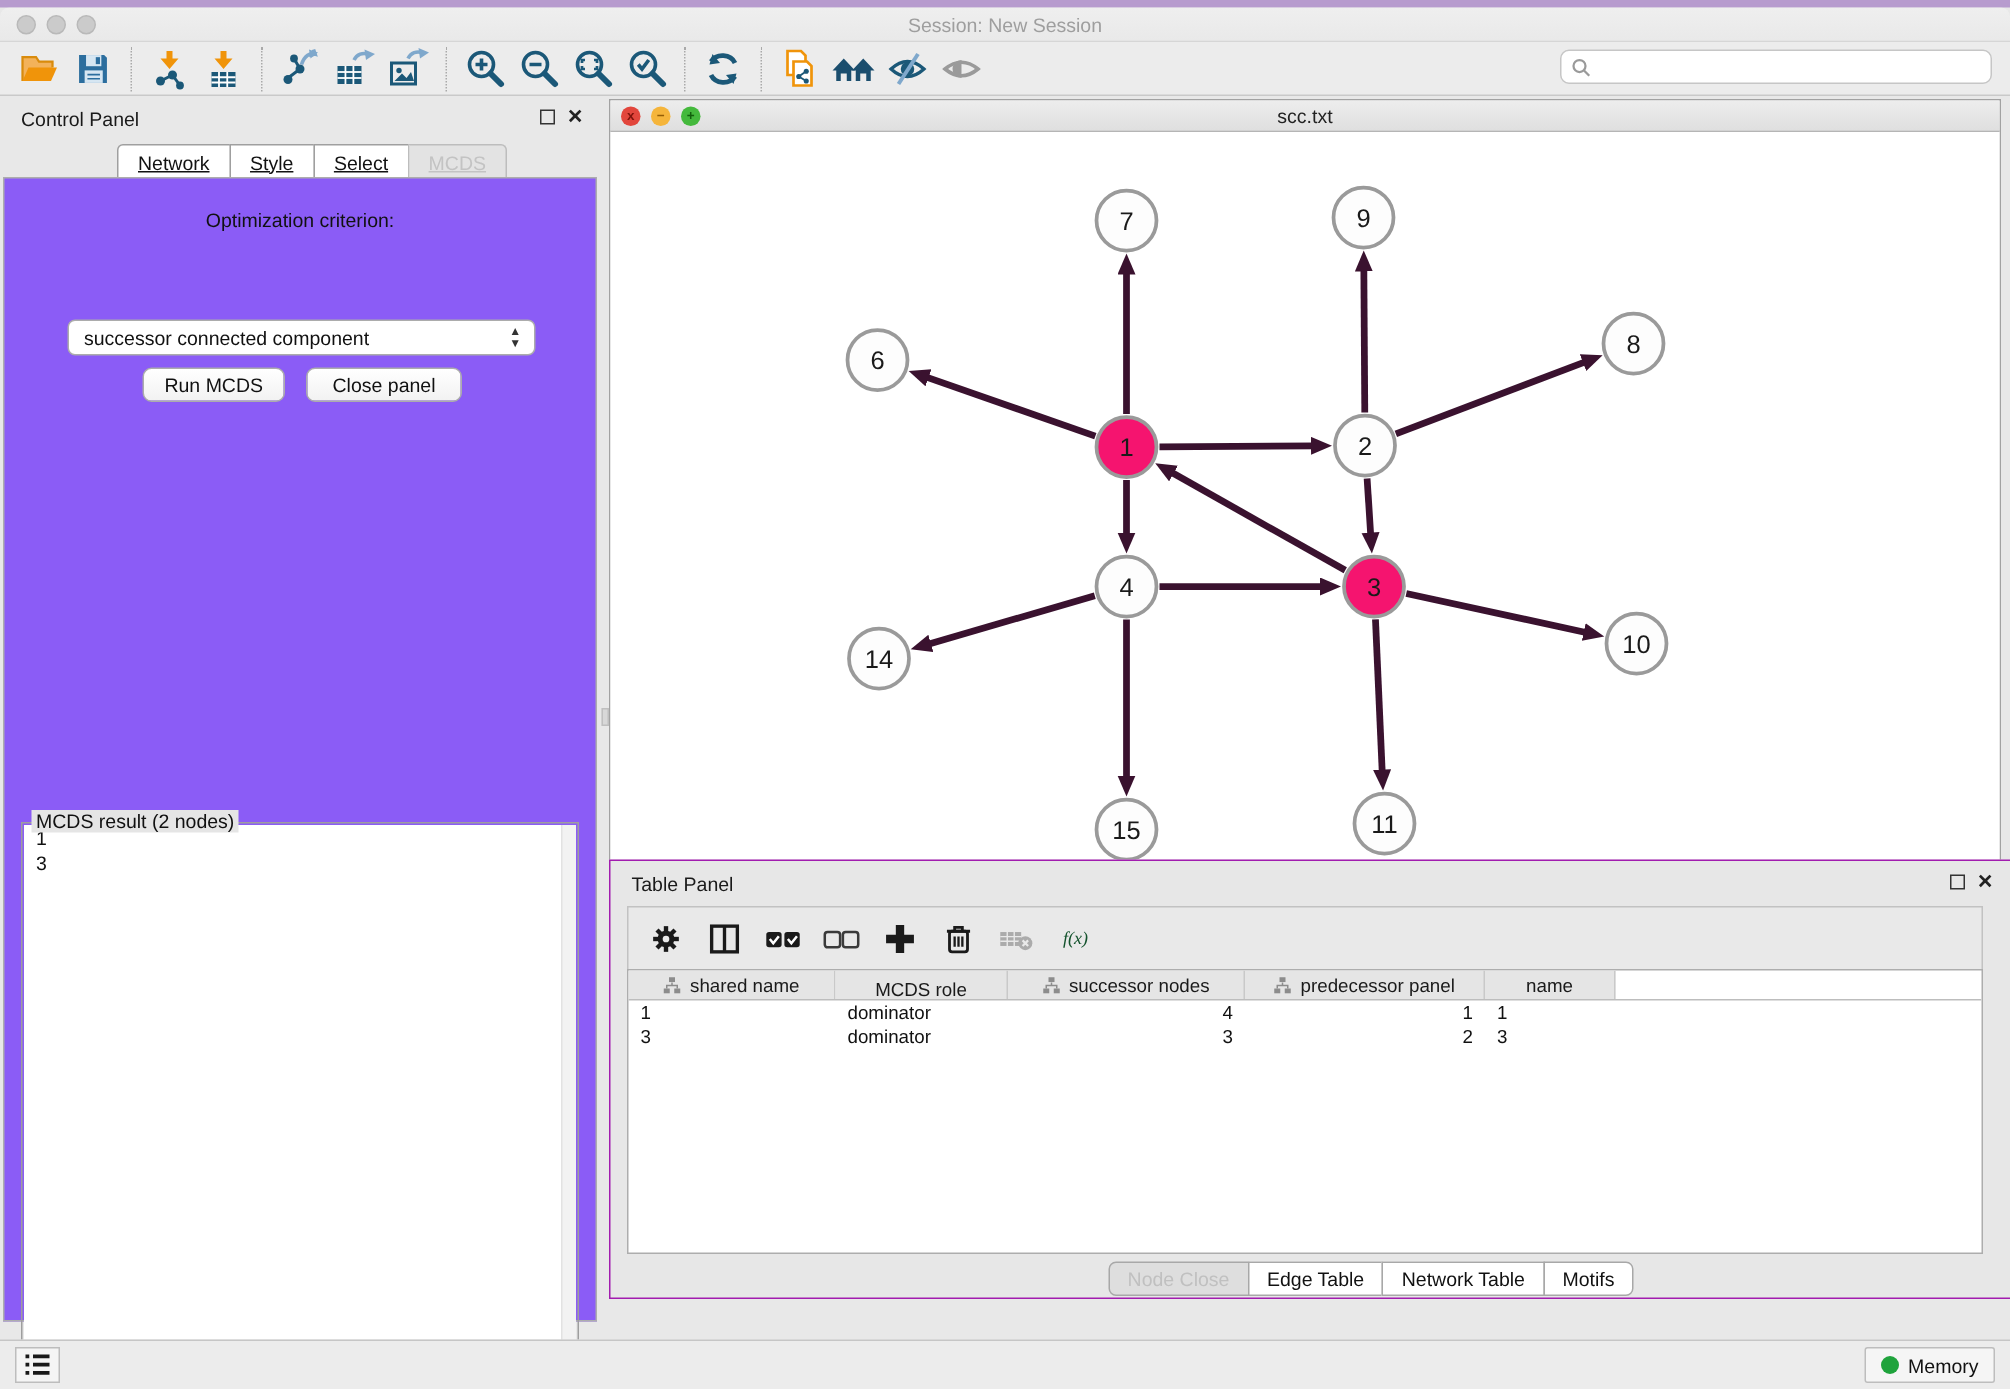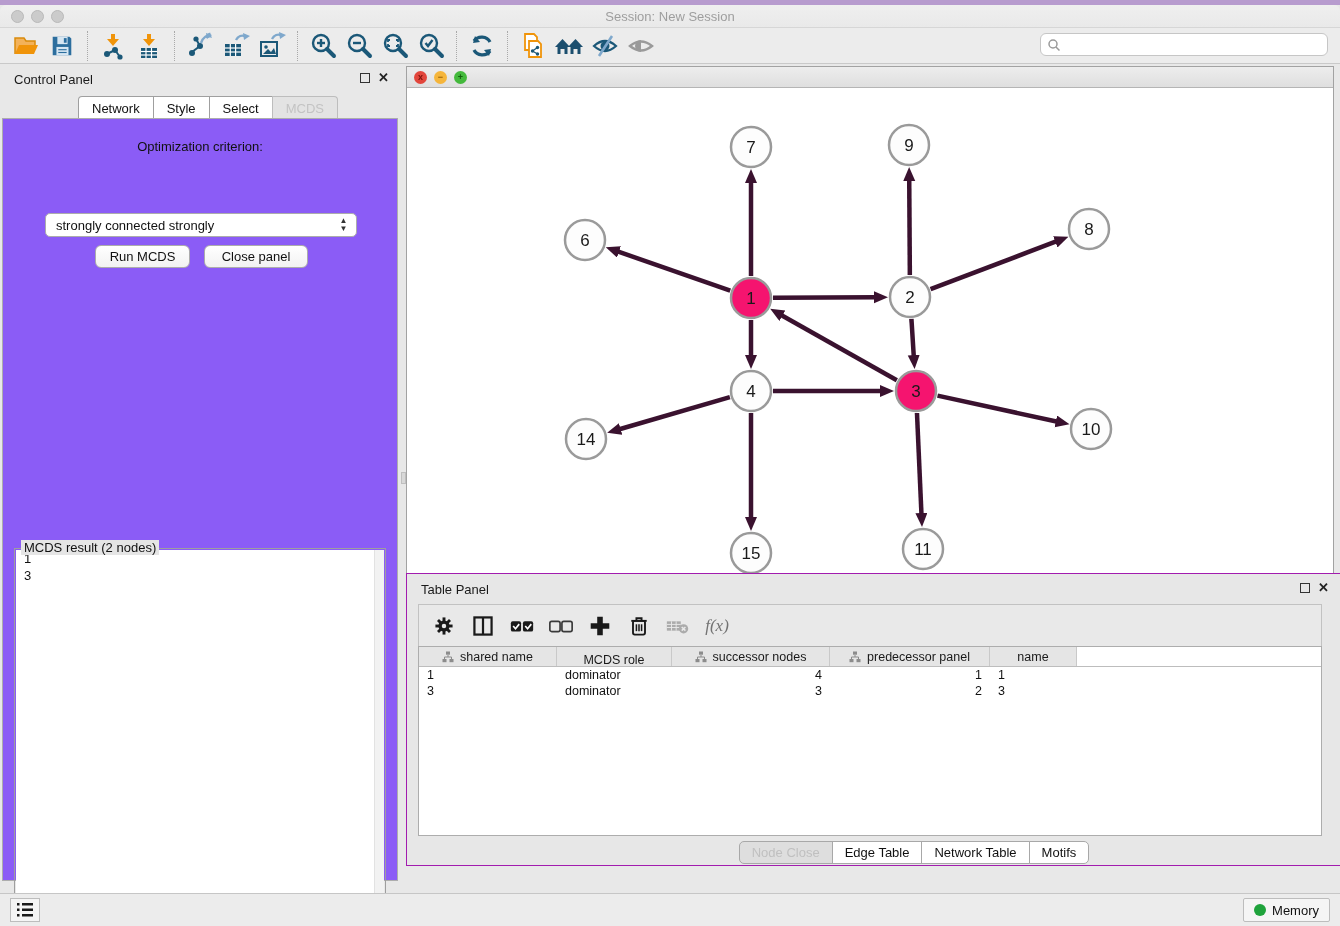--- a/index.html
+++ b/index.html
@@ -29,21 +29,21 @@
 
   
   .cpanel { position:absolute; left:0; top:64px; width:400px; height:818px; }
   .panel-head { position:absolute; left:0; top:0; width:100%; height:30px; }
   .panel-title { position:absolute; left:14px; top:8px; font-size:13px; color:#1A1A1A; }
   .float-ic { position:absolute; top:9px; width:10px; height:10px; border:1.5px solid #333; }
   .close-ic { position:absolute; top:6px; font-size:13px; font-weight:bold; color:#222; }
   .cp-tabs { position:absolute; left:78px; top:32px; height:23px; display:flex; }
   .cp-tab { height:23px; background:#FFF; border:1px solid #9F9F9F; border-bottom:none;
             font-size:13px; color:#111; display:flex; align-items:center; justify-content:center;
-            padding:0 13px; margin-right:-1px; }
+            padding:0 13px; margin-right:-1px;text-decoration:underline; }
   .cp-tab.first { border-radius:4px 0 0 0; }
   .cp-tab.sel { background:#E3E3E3; color:#C3C3C3; border-color:#BDBDBD; border-radius:0 4px 0 0; }
   .cp-body { position:absolute; left:2px; top:54px; width:396px; height:763px;
              background:#8b5cf6; border:1px solid #ADADAD;padding-left:44px; }
   .opt-label { position:absolute; left:0; width:100%; top:20px; text-align:center; font-size:13px; color:#111; }
   .combo { position:absolute; left:42px; top:94px; width:312px; height:24px; background:#FFF;
            border:1px solid #ACACAC; border-radius:5px; font-size:13px; color:#111;
            display:flex; align-items:center; padding:0 26px 0 10px; }
   .combo-arrows { position:absolute; right:7px; top:3px; width:11px; display:flex; flex-direction:column;
                   align-items:center; line-height:8px; font-size:8px; color:#333; }
@@ -68,21 +68,21 @@
   .net-title { position:absolute; left:0; right:0; top:3px; text-align:center; font-size:13px; color:#222; }
   .net-canvas { position:absolute; left:0; top:21px; width:926px; height:502px; background:#FFF; }
 
   
   .tpanel { position:absolute; left:406px; top:573px; width:1015px; height:293px;
             background:#E7E7E7; border:1px solid #a21caf; }
   .tp-toolbar { position:absolute; left:11px; top:30px; width:904px; height:42px;
                 border:1px solid #C2C2C2; border-bottom:none; background:#E9E9E9;
                 display:flex; align-items:center; padding-left:10px; gap:9px; }
   .tp-btn { width:30px; height:30px; display:flex; align-items:center; justify-content:center; }
-  .fx-label { font-family:"Liberation Serif", serif; font-style:italic; font-size:17px; color:#737373; }
+  .fx-label { font-family:"Liberation Serif", serif; font-style:italic; font-size:12px; color:#14532d; }
   .ntable { position:absolute; left:11px; top:72px; width:904px; height:190px; background:#FFF;
             border:1px solid #ADADAD; overflow:hidden; }
   .thead { display:flex; height:20px; border-bottom:1px solid #BDBDBD; }
   .th { background:#e5e5e5; border-right:1px solid #C9C9C9; display:flex; align-items:center;
         justify-content:center; gap:6px; font-size:12.5px; color:#1A1A1A; }
   .trow { display:flex; height:16px; }
   .tcell { font-size:12.5px; color:#111; padding:0 8px; line-height:16px; overflow:hidden; }
   .tp-tabs { position:absolute; left:0; right:0; top:267px; display:flex; justify-content:center; }
   .tp-tab { height:23px; background:#FFF; border:1px solid #A8A8A8; margin-right:-1px; font-size:13px;
             color:#111; display:flex; align-items:center; padding:0 12px; }
@@ -278,21 +278,21 @@
     </div>
     <div class="cp-tabs">
       <div class="cp-tab first">Network</div>
       <div class="cp-tab">Style</div>
       <div class="cp-tab">Select</div>
       <div class="cp-tab sel">MCDS</div>
     </div>
     <div class="cp-body">
       <div class="opt-label">Optimization criterion:</div>
       <div class="combo">
-        <span>strongly connected strongly</span>
+        <span>successor connected component</span>
         <span class="combo-arrows">
             <span>▲</span>
             <span>▼</span>
           </span>
       </div>
       <div class="cp-btn" style="left:92px; width:95px;">Run MCDS</div>
       <div class="cp-btn" style="left:201px; width:104px;">Close panel</div>
       <div class="fieldset">
         <div class="fs-inner">
           <div class="fs-line">1</div>
@@ -304,20 +304,21 @@
     </div>
   </div>
 
   <div class="splitter-h"></div>
 
   <div class="netwin">
     <div class="net-titlebar">
       <span class="mac-dot" style="left:7px; background:#E2463C; color:#7E120C;">x</span>
       <span class="mac-dot" style="left:27px; background:#F5B53B; color:#955E05;">−</span>
       <span class="mac-dot" style="left:47px; background:#44B93C; color:#12610D;">+</span>
+      <div class="net-title">scc.txt</div>
     </div>
     <div class="net-canvas">
       <svg width="926" height="502" id="graph-svg">
           <defs>
             <marker id="arrow" markerUnits="userSpaceOnUse" markerWidth="16" markerHeight="14" refX="3" refY="6" orient="auto">
               <path d="M0,0 L14,6 L0,12 Z" fill="#3A122F"></path>
             </marker>
           </defs>
           <line x1="344" y1="188" x2="344" y2="92" stroke="#3A122F" stroke-width="4.5" marker-end="url(#arrow)"></line>
           <line x1="323.23121807335133" y1="202.7434376400866" x2="209.153172889973" y2="162.88484353987008" stroke="#3A122F" stroke-width="4.5" marker-end="url(#arrow)"></line>

